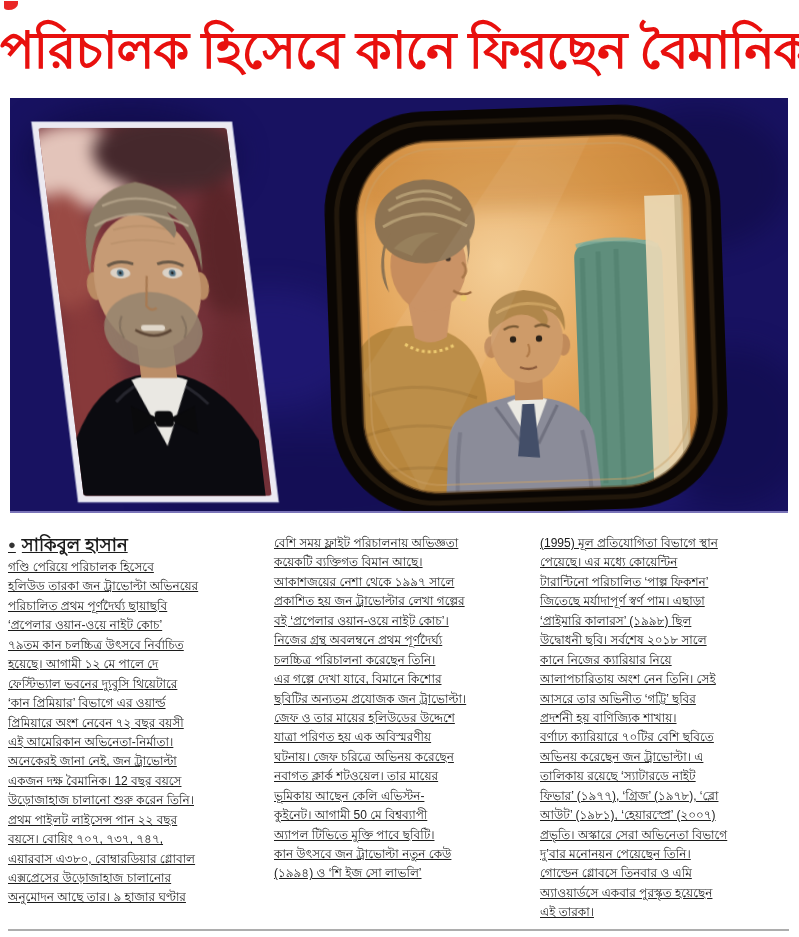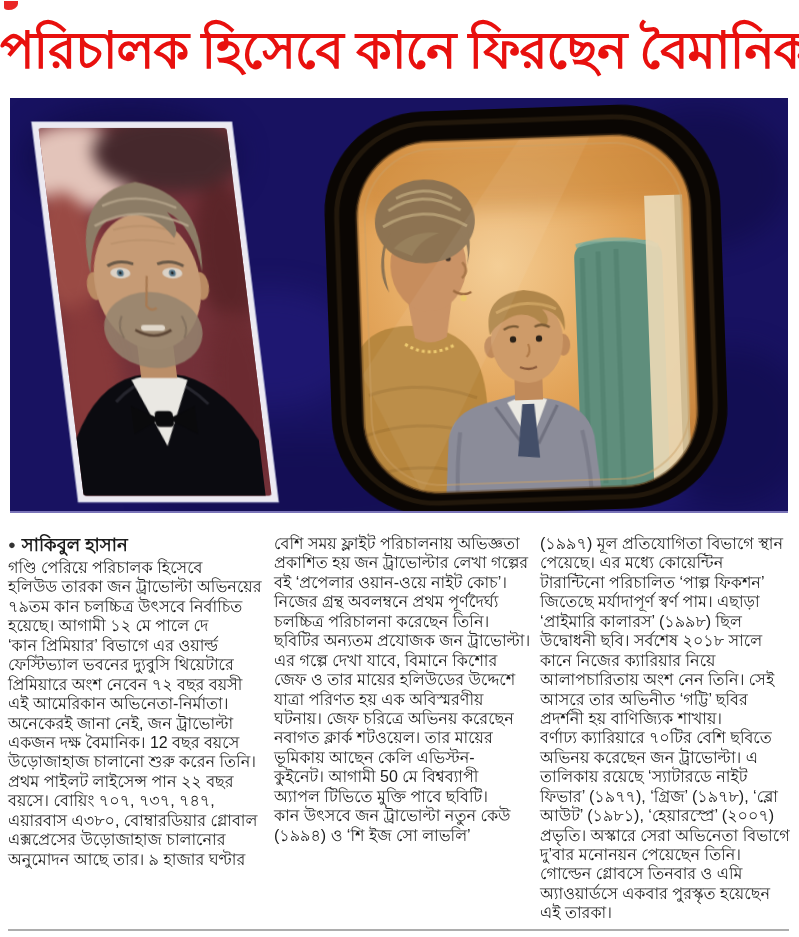--- a/index.html
+++ b/index.html
@@ -37,29 +37,29 @@
     background:var(--photo-navy,#181261);
     border-bottom:2px solid #7a74b8;
     overflow:hidden;
   }
   .photo svg{display:block;width:778px;height:415px;}
   .body-cols{
     position:absolute;left:8px;top:534px;width:783px;
     display:flex;gap:15px;
     color:var(--text-black,#1c1c1c);
   }
-  .col{width:251px;}
+  .col{width:251px;text-decoration:underline;}
   .byline{
     height:24px;line-height:22px;font-weight:700;font-size:18px;
     white-space:nowrap;
   }
   .byline .bullet{font-size:13px;color:#333;margin-right:6px;vertical-align:2px;}
   .line{
     height:19.45px;line-height:19.45px;
-    font-size:16px;white-space:nowrap;
+    font-size:12px;white-space:nowrap;
   }
   .bottom-rule{
     position:absolute;left:8px;top:929px;width:781px;height:2px;
     background:var(--rule-gray,#adadad);
   }
 </style>
 </head>
 <body>
 
 <div class="page">
@@ -204,59 +204,63 @@
   </div>
 
   <div class="body-cols">
     <div class="col">
       <div class="byline">
         <span class="bullet">●</span><span>সাকিবুল হাসান</span>
       </div>
       <div>
           <div class="line">গণ্ডি পেরিয়ে পরিচালক হিসেবে</div>
           <div class="line">হলিউড তারকা জন ট্রাভোল্টা অভিনয়ের</div>
+          <div class="line">পরিচালিত প্রথম পূর্ণদৈর্ঘ্য ছায়াছবি</div>
+          <div class="line">‘প্রপেলার ওয়ান-ওয়ে নাইট কোচ’</div>
           <div class="line">৭৯তম কান চলচ্চিত্র উৎসবে নির্বাচিত</div>
           <div class="line">হয়েছে। আগামী ১২ মে পালে দে</div>
+          <div class="line">ফেস্টিভ্যাল ভবনের দ্যুবুসি থিয়েটারে</div>
           <div class="line">‘কান প্রিমিয়ার’ বিভাগে এর ওয়ার্ল্ড</div>
-          <div class="line">ফেস্টিভ্যাল ভবনের দ্যুবুসি থিয়েটারে</div>
           <div class="line">প্রিমিয়ারে অংশ নেবেন ৭২ বছর বয়সী</div>
           <div class="line">এই আমেরিকান অভিনেতা-নির্মাতা।</div>
           <div class="line">অনেকেরই জানা নেই, জন ট্রাভোল্টা</div>
           <div class="line">একজন দক্ষ বৈমানিক। 12 বছর বয়সে</div>
           <div class="line">উড়োজাহাজ চালানো শুরু করেন তিনি।</div>
           <div class="line">প্রথম পাইলট লাইসেন্স পান ২২ বছর</div>
           <div class="line">বয়সে। বোয়িং ৭০৭, ৭৩৭, ৭৪৭,</div>
           <div class="line">এয়ারবাস এ৩৮০, বোম্বারডিয়ার গ্লোবাল</div>
           <div class="line">এক্সপ্রেসের উড়োজাহাজ চালানোর</div>
           <div class="line">অনুমোদন আছে তার। ৯ হাজার ঘণ্টার</div>
         </div>
     </div>
     <div class="col">
       <div>
           <div class="line">বেশি সময় ফ্লাইট পরিচালনায় অভিজ্ঞতা</div>
+          <div class="line">কয়েকটি ব্যক্তিগত বিমান আছে।</div>
+          <div class="line">আকাশজয়ের নেশা থেকে ১৯৯৭ সালে</div>
           <div class="line">প্রকাশিত হয় জন ট্রাভোল্টার লেখা গল্পের</div>
           <div class="line">বই ‘প্রপেলার ওয়ান-ওয়ে নাইট কোচ’।</div>
           <div class="line">নিজের গ্রন্থ অবলম্বনে প্রথম পূর্ণদৈর্ঘ্য</div>
           <div class="line">চলচ্চিত্র পরিচালনা করেছেন তিনি।</div>
+          <div class="line">এর গল্পে দেখা যাবে, বিমানে কিশোর</div>
           <div class="line">ছবিটির অন্যতম প্রযোজক জন ট্রাভোল্টা।</div>
-          <div class="line">এর গল্পে দেখা যাবে, বিমানে কিশোর</div>
           <div class="line">জেফ ও তার মায়ের হলিউডের উদ্দেশে</div>
           <div class="line">যাত্রা পরিণত হয় এক অবিস্মরণীয়</div>
           <div class="line">ঘটনায়। জেফ চরিত্রে অভিনয় করেছেন</div>
           <div class="line">নবাগত ক্লার্ক শটওয়েল। তার মায়ের</div>
           <div class="line">ভূমিকায় আছেন কেলি এভিস্টন-</div>
           <div class="line">কুইনেট। আগামী 50 মে বিশ্বব্যাপী</div>
           <div class="line">অ্যাপল টিভিতে মুক্তি পাবে ছবিটি।</div>
           <div class="line">কান উৎসবে জন ট্রাভোল্টা নতুন কেউ</div>
           <div class="line">(১৯৯৪) ও ‘শি ইজ সো লাভলি’</div>
         </div>
     </div>
     <div class="col">
       <div>
-          <div class="line">(১৯৯৭) মূল প্রতিযোগিতা বিভাগে স্থান</div>
+          <div class="line">(1995) মূল প্রতিযোগিতা বিভাগে স্থান</div>
           <div class="line">পেয়েছে। এর মধ্যে কোয়েন্টিন</div>
           <div class="line">টারান্টিনো পরিচালিত ‘পাল্প ফিকশন’</div>
           <div class="line">জিতেছে মর্যাদাপূর্ণ স্বর্ণ পাম। এছাড়া</div>
           <div class="line">‘প্রাইমারি কালারস’ (১৯৯৮) ছিল</div>
           <div class="line">উদ্বোধনী ছবি। সর্বশেষ ২০১৮ সালে</div>
           <div class="line">কানে নিজের ক্যারিয়ার নিয়ে</div>
           <div class="line">আলাপচারিতায় অংশ নেন তিনি। সেই</div>
           <div class="line">আসরে তার অভিনীত ‘গট্টি’ ছবির</div>
           <div class="line">প্রদর্শনী হয় বাণিজ্যিক শাখায়।</div>
           <div class="line">বর্ণাঢ্য ক্যারিয়ারে ৭০টির বেশি ছবিতে</div>

